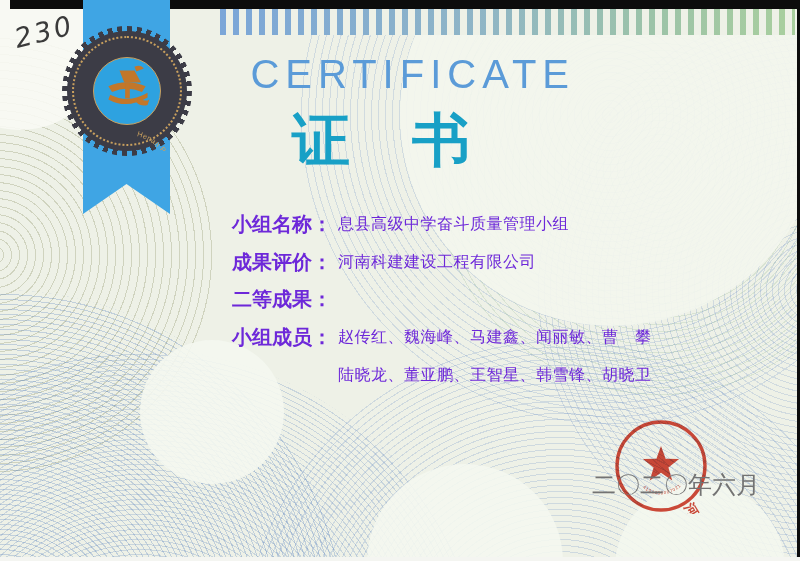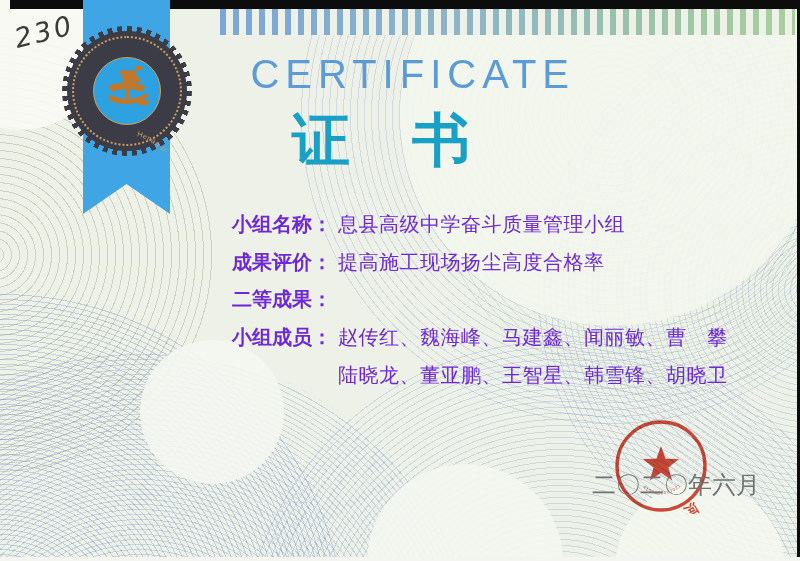--- a/index.html
+++ b/index.html
@@ -52,21 +52,21 @@
     font-family:"DejaVu Sans",sans-serif;font-style:italic;letter-spacing:3px;transform:rotate(-14deg);}
   
   .title-en{position:absolute;left:195px;top:52px;width:380px;text-align:right;z-index:9;
     font-size:40px;letter-spacing:6px;color:#5b9bd8;font-weight:400;}
   .title-zh{position:absolute;left:292px;top:102px;width:178px;display:flex;justify-content:space-between;z-index:9;
     font-family:"DejaVu Serif","Liberation Serif",serif;font-size:58px;font-weight:700;color:#18a0c6;}
   
   .fields{position:absolute;left:232px;top:206px;width:500px;z-index:9;color:#6d28d9;}
   .frow{height:37.6px;display:flex;align-items:center;}
   .flabel{flex:none;width:100px;font-weight:700;font-size:20px;}
-  .fvalue{margin-left:6px;font-size:20px;font-weight:500;letter-spacing:.5px;white-space:nowrap;}
+  .fvalue{margin-left:6px;font-size:16px;font-weight:500;letter-spacing:.5px;white-space:nowrap;}
   
   .cert-date{position:absolute;left:592px;top:469px;z-index:11;color:#737373;
     font-family:"DejaVu Serif","Liberation Serif",serif;font-size:24px;letter-spacing:0;}
   .seal{position:absolute;left:613px;top:418px;width:96px;height:96px;z-index:10;opacity:.92;
     mix-blend-mode:multiply;}
 </style>
 </head>
 <body>
 
 <div class="page">
@@ -124,21 +124,21 @@
     <span>书</span>
   </div>
 
   <div class="fields">
     <div class="frow">
       <span class="flabel">小组名称：</span>
       <span class="fvalue">息县高级中学奋斗质量管理小组</span>
     </div>
     <div class="frow">
       <span class="flabel">成果评价：</span>
-      <span class="fvalue">提高施工现场扬尘高度合格率</span>
+      <span class="fvalue">河南科建建设工程有限公司</span>
     </div>
     <div class="frow">
       <span class="flabel">二等成果：</span>
     </div>
     <div class="frow">
       <span class="flabel">小组成员：</span>
       <span class="fvalue">赵传红、魏海峰、马建鑫、闻丽敏、曹　攀</span>
     </div>
     <div class="frow">
       <span class="flabel"></span>

